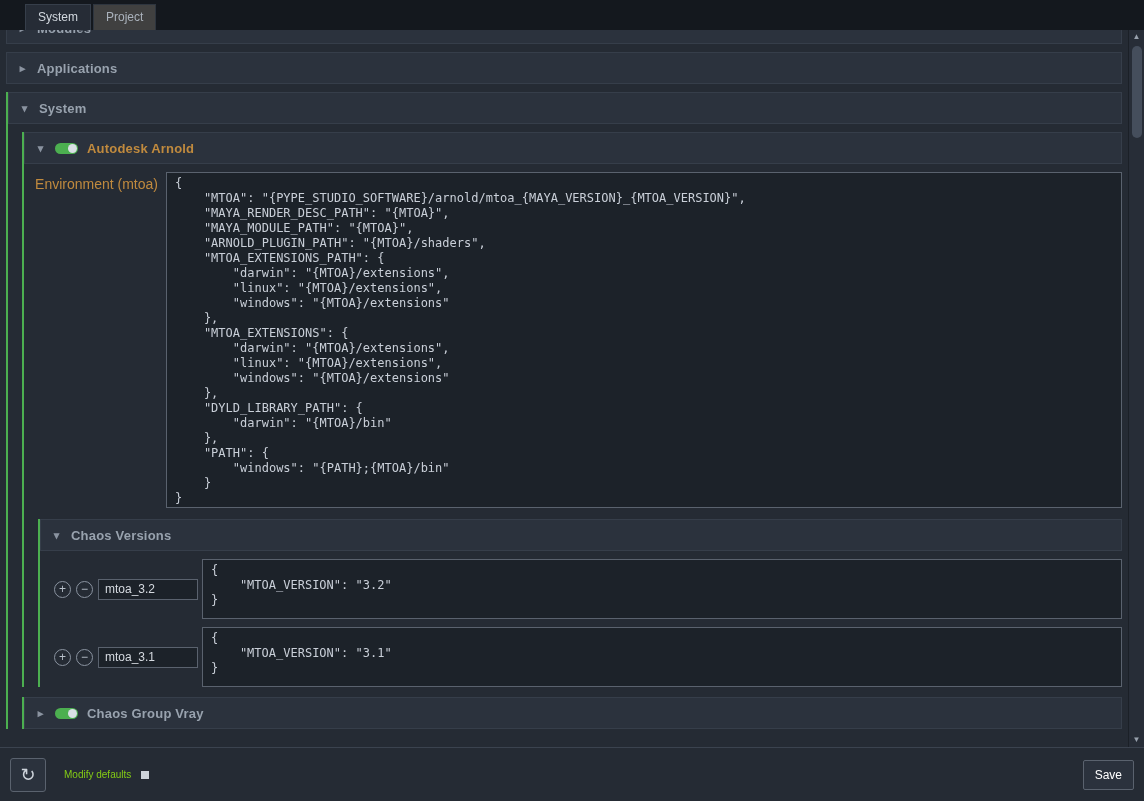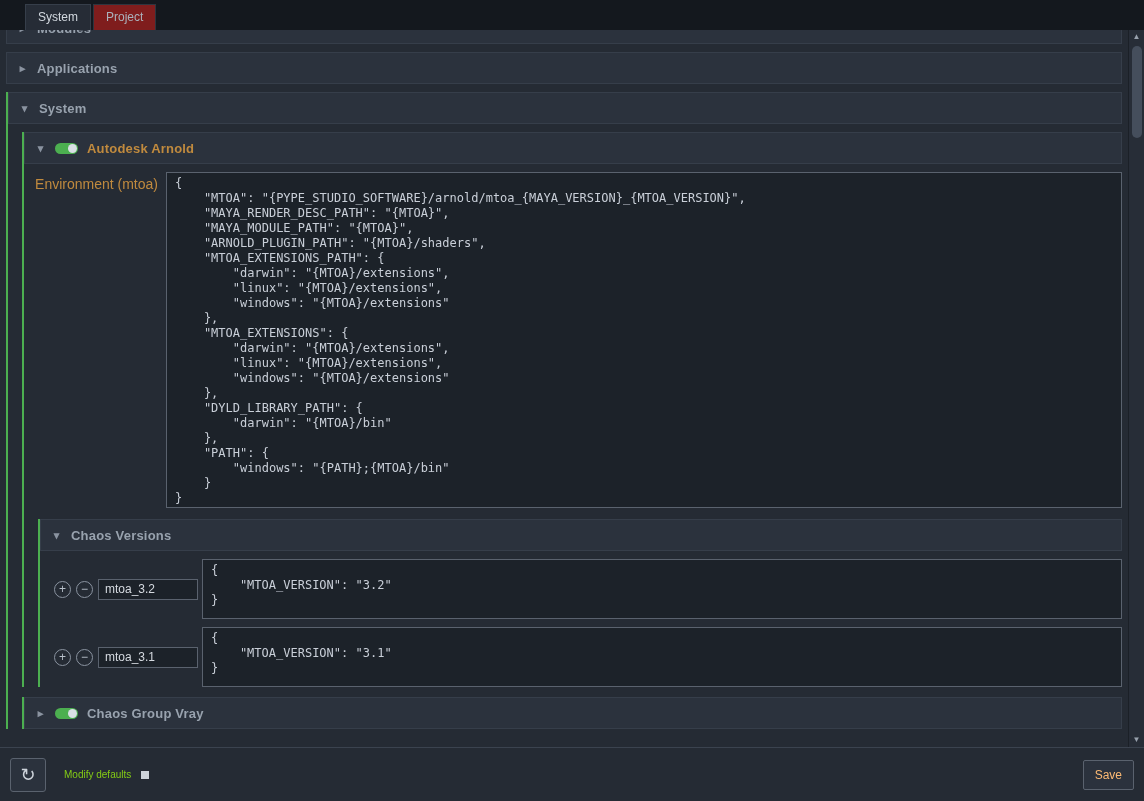--- a/index.html
+++ b/index.html
@@ -11,21 +11,21 @@
   }
   .app { display: flex; flex-direction: column; width: 1144px; height: 801px; background: #252b34; }
 
   
   .tabbar {
     height: 30px; background: #14181e; display: flex; align-items: flex-end;
     padding-left: 3px; flex: none;
   }
   .tab {
     padding: 5px 12px 6px 12px; font-size: 12px; color: #aab2bc;
-    background: #7f1d1d; border: 1px solid #2e353f; border-bottom: none;
+    background: #404040; border: 1px solid #2e353f; border-bottom: none;
     margin-right: 2px; cursor: pointer;
   }
   .tab.active { background: #262c36; color: #d2d8df; border-color: #363e4a; margin-left: 22px; }
 
   
   .main { flex: 1; display: flex; overflow: hidden; }
   .content { flex: 1; padding: 0 6px; overflow: hidden; }
 
   .scrollbar {
     width: 16px; background: #272d37; border-left: 1px solid #1b2027;
@@ -98,21 +98,21 @@
   }
   .refresh-btn {
     width: 36px; height: 34px; border: 1px solid #5a626e; border-radius: 3px;
     background: #2b323d; color: #cdd3da; font-size: 18px; line-height: 30px;
     cursor: pointer; flex: none;
   }
   .modify-label { font-size: 10px; color: #84cc16; margin-left: 18px; }
   .modify-square { width: 8px; height: 8px; background: #cdd3da; display: inline-block; margin-left: 10px; cursor: pointer; }
   .save-btn {
     margin-left: auto; padding: 7px 11px; border: 1px solid #5a626e; border-radius: 2px;
-    background: #2b323d; color: #fdba74; font-size: 12px; cursor: pointer;
+    background: #2b323d; color: #ffffff; font-size: 12px; cursor: pointer;
     font-family: "Liberation Sans", sans-serif;
   }
 </style>
 </head>
 <body>
 
 <div class="app">
 
   <div class="tabbar">
     <div class="tab active">System</div>

